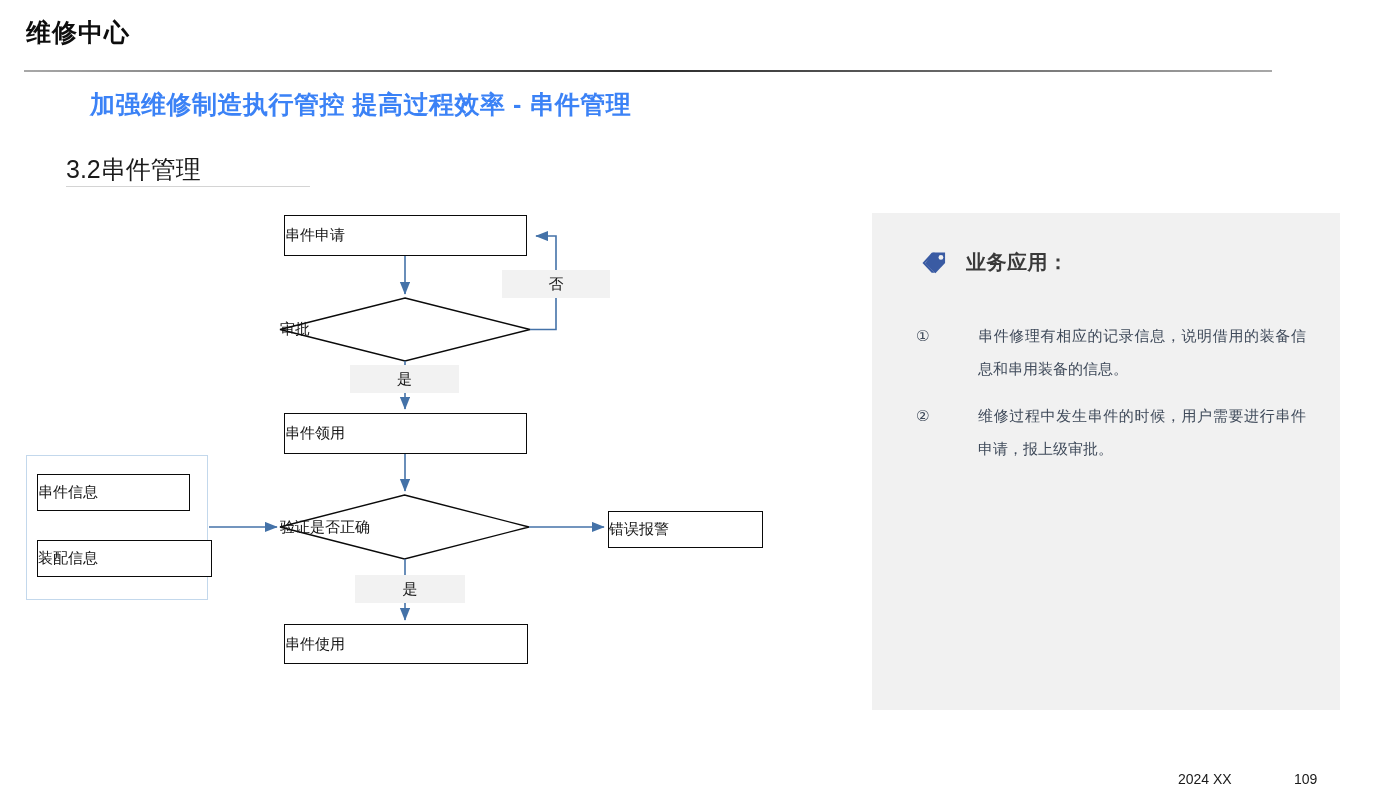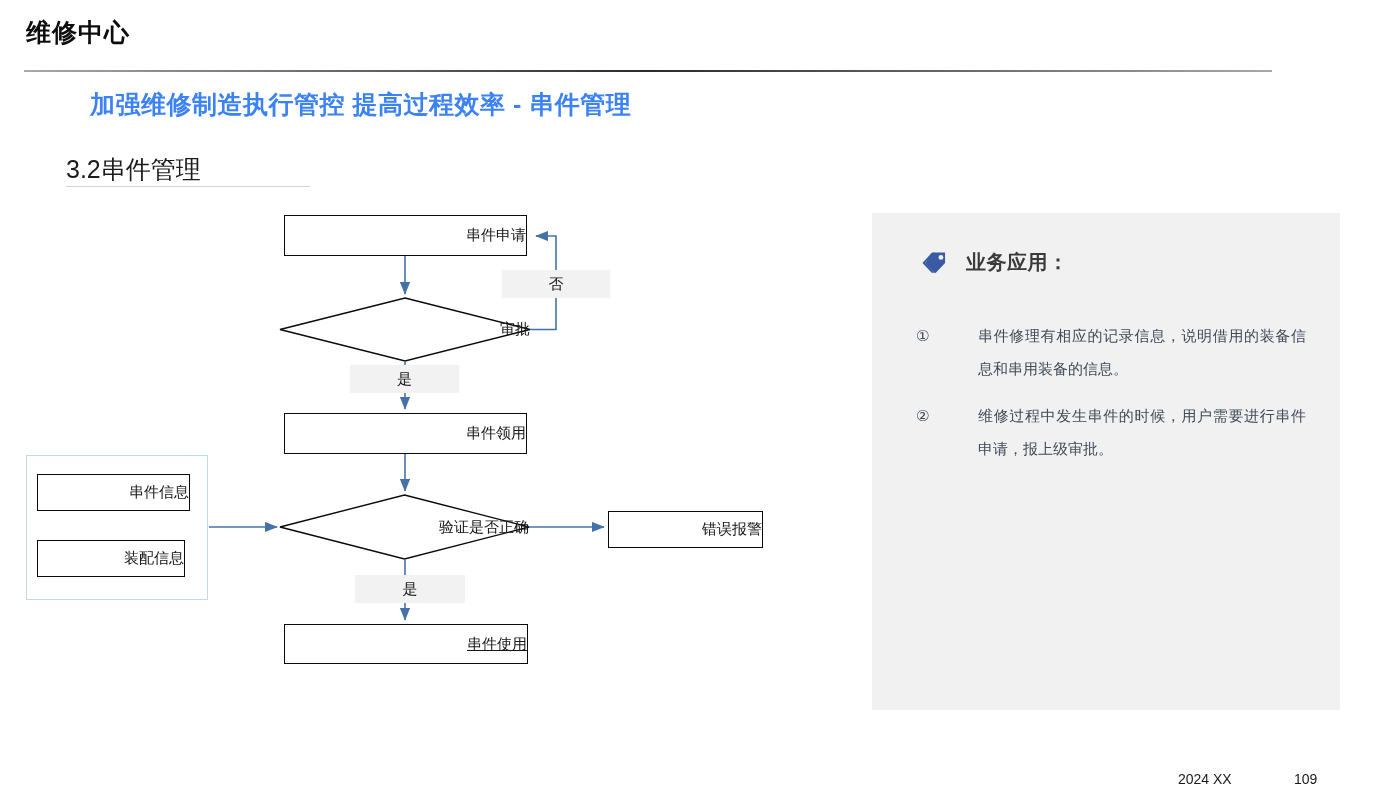--- a/index.html
+++ b/index.html
@@ -70,21 +70,21 @@
     width: 1398px;
     height: 793px;
     pointer-events: none;
   }
 
   .node {
     position: absolute;
     box-sizing: border-box;
     display: flex;
     align-items: center;
-    justify-content: flex-end;
+    justify-content: flex-start;
     font-size: 15px;
     color: #141414;
     background: #ffffff;
     white-space: nowrap;
   }
   .node.rect {
     border: 1.4px solid #0a0a0a;
   }
   .node.diamond {
     border: none;
@@ -239,29 +239,29 @@
 </div>
 
 <div class="node diamond" style="left:280px; top:495px; width:249px; height:64px;">
   <span class="diamond-label">验证是否正确</span>
 </div>
 
 <div class="node rect" style="left:608px; top:511px; width:155px; height:37px;">
   <span>错误报警</span>
 </div>
 
-<div class="node rect" style="left:284px; top:624px; width:244px; height:40px;text-decoration:underline;">
+<div class="node rect" style="left:284px; top:624px; width:244px; height:40px;">
   <span>串件使用</span>
 </div>
 
 <div class="node rect" style="left:37px; top:474px; width:153px; height:37px;">
   <span>串件信息</span>
 </div>
 
-<div class="node rect" style="left:37px; top:540px; width:148px; height:37px;">
+<div class="node rect" style="left:37px; top:540px; width:175px; height:37px;">
   <span>装配信息</span>
 </div>
 
 <div class="edge-label" style="left:502px; top:270px; width:108px; height:28px;">
   <span>否</span>
 </div>
 <div class="edge-label" style="left:350px; top:365px; width:109px; height:28px;">
   <span>是</span>
 </div>
 <div class="edge-label" style="left:355px; top:575px; width:110px; height:28px;">

